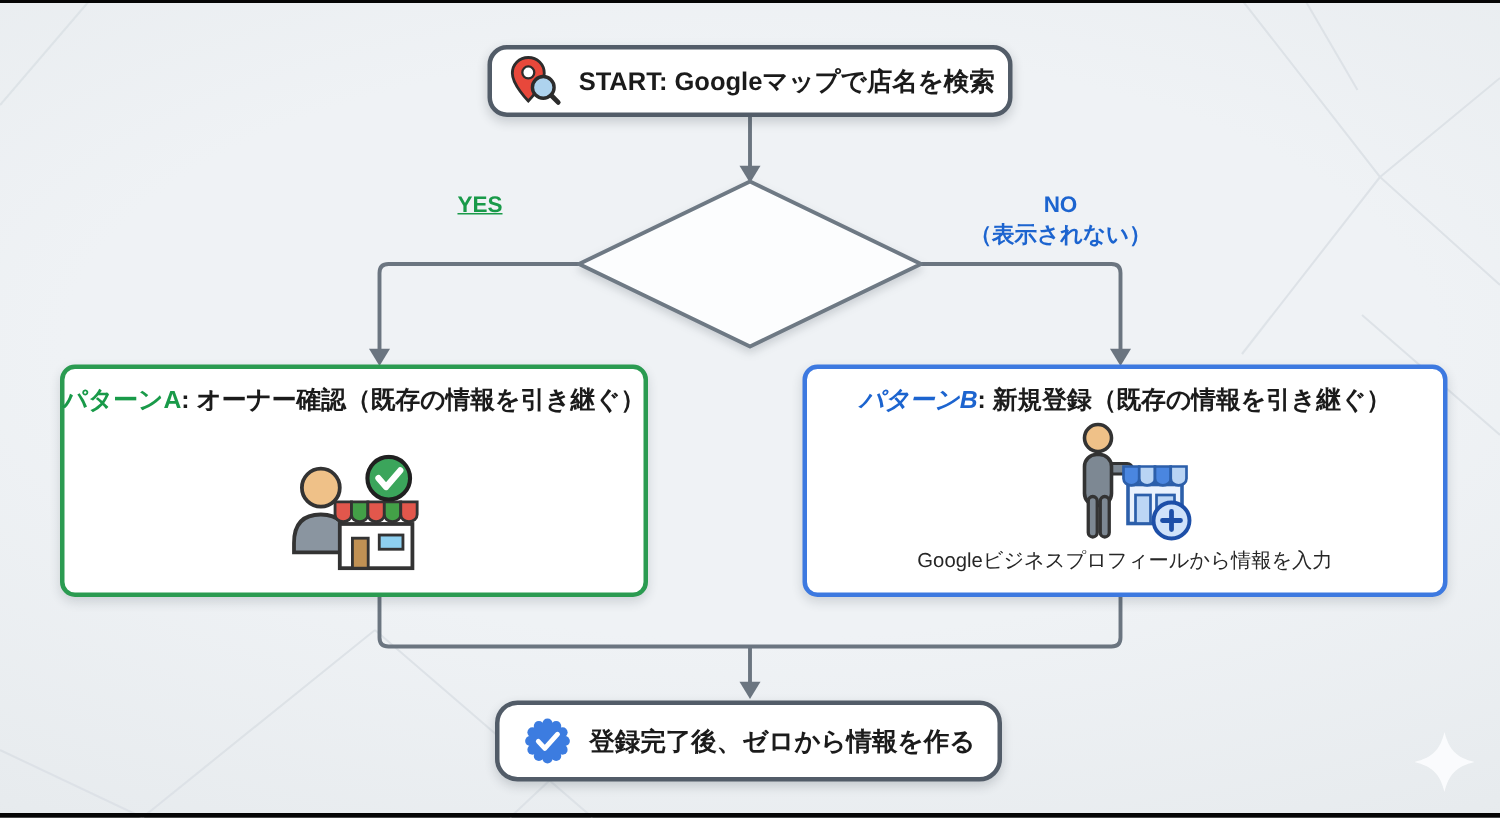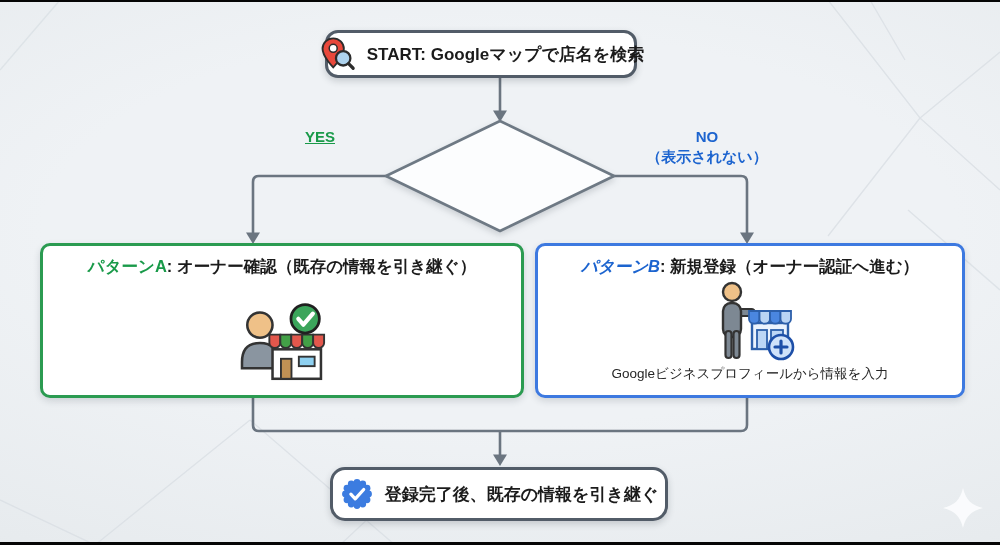--- a/index.html
+++ b/index.html
@@ -11,35 +11,35 @@
   .bar{position:absolute;left:0;width:1000px;background:#050505;z-index:9;}
   .bar.top{top:0;height:2px;}
   .bar.bottom{bottom:0;height:3px;}
   svg.layer{position:absolute;left:0;top:0;z-index:1;}
   #diamond-svg{position:absolute;left:375px;top:108px;z-index:2;filter:drop-shadow(0 3px 3px rgba(40,50,60,.18));}
   .node{
     position:absolute;background:#fff;border:3px solid #525c68;z-index:3;
     display:flex;align-items:center;justify-content:center;gap:11px;
     box-shadow:0 3px 7px rgba(40,50,60,.20);box-sizing:border-box;
   }
-  .node.start{left:325px;top:30px;width:312px;height:48px;border-radius:13px;}
+  .node.start{left:325px;top:30px;width:350px;height:48px;border-radius:13px;}
   .node.end{left:330px;top:467px;width:338px;height:54px;border-radius:15px;}
   .node .txt{font-weight:bold;font-size:17px;color:#1b1b1b;white-space:nowrap;}
   .branch-label{position:absolute;width:190px;text-align:center;font-weight:bold;font-size:15px;line-height:20px;z-index:3;white-space:nowrap;}
   .branch-label.yes{left:225px;top:127px;color:#199a49;text-decoration:underline;}
   .branch-label.no{left:612px;top:127px;color:#1c64cf;}
   .decision-text{position:absolute;left:400px;top:152px;width:200px;text-align:center;
     font-weight:bold;font-size:16px;line-height:24px;color:#141414;z-index:3;}
   .pattern{
     position:absolute;top:243px;height:155px;background:#fff;border-radius:10px;z-index:3;
     box-shadow:0 3px 7px rgba(40,50,60,.16);box-sizing:border-box;
     display:flex;flex-direction:column;align-items:center;justify-content:space-between;
     padding:10px 8px 12px;
   }
-  .pattern.a{left:40px;width:484px;border:3px solid #2b9b51;}
+  .pattern.a{left:40px;width:392px;border:3px solid #2b9b51;}
   .pattern.b{left:535px;width:430px;border:3px solid #3d79e0;}
   .pattern .title{font-size:16.5px;font-weight:bold;color:#1b1b1b;white-space:nowrap;}
   .title .hl-a{color:#199a49;}
   .title .hl-b{color:#1c64cf;font-style:italic;}
   .pattern .caption{font-size:13.5px;color:#262626;white-space:nowrap;}
   .icon-wrap{display:flex;align-items:center;justify-content:center;}
 </style>
 </head>
 <body>
 
@@ -120,21 +120,21 @@
         <rect x="44" y="53" width="10" height="19" fill="#c09154" stroke="#333333" stroke-width="1.8"></rect>
         <rect x="61" y="51" width="15" height="9" fill="#8ed0f0" stroke="#333333" stroke-width="1.8"></rect>
         <circle cx="67" cy="15" r="13.5" fill="#3ba55b" stroke="#202020" stroke-width="2.6"></circle>
         <path d="M60.5,15 l4.8,5.6 l9,-10.5" fill="none" stroke="#ffffff" stroke-width="4" stroke-linecap="round" stroke-linejoin="round"></path>
       </svg>
     </div>
   </div>
 
   <div class="pattern b">
     <div class="title">
-      <span class="hl-b">パターンB</span><span>: 新規登録（オーナー認証へ進む）</span>
+      <span class="hl-b">パターンB</span><span>: 新規登録（既存の情報を引き継ぐ）</span>
     </div>
     <div class="icon-wrap">
       <svg width="92" height="82" viewBox="0 0 92 82">
         <rect x="34" y="28" width="17" height="7" rx="3.5" fill="#7d8893" stroke="#333333" stroke-width="2"></rect>
         <circle cx="28" cy="11" r="9" fill="#efc188" stroke="#333333" stroke-width="2.4"></circle>
         <rect x="19" y="22" width="18" height="34" rx="8" fill="#7d8893" stroke="#333333" stroke-width="2.4"></rect>
         <rect x="21.5" y="50" width="6" height="27" rx="3" fill="#7d8893" stroke="#333333" stroke-width="2.2"></rect>
         <rect x="29.5" y="50" width="6" height="27" rx="3" fill="#7d8893" stroke="#333333" stroke-width="2.2"></rect>
         <rect x="48" y="42" width="36" height="26" fill="#eaf2fd" stroke="#2c5faa" stroke-width="2.4"></rect>
         <path d="M45,30 h10.5 v8 a5.25,4.6 0 0 1 -10.5,0 Z" fill="#4a86e0" stroke="#2c5faa" stroke-width="1.8"></path>
@@ -164,15 +164,15 @@
             <circle cx="7.4" cy="11.9" r="3.6"></circle>
           <circle cx="11.9" cy="7.4" r="3.6"></circle>
             <circle cx="18" cy="5.8" r="3.6"></circle>
           <circle cx="24.1" cy="7.4" r="3.6"></circle>
             <circle cx="28.6" cy="11.9" r="3.6"></circle>
         </g>
         <circle cx="18" cy="18" r="13" fill="#3c7ce0"></circle>
         <path d="M11.5,18.2 l4.6,5 l9,-10" fill="none" stroke="#ffffff" stroke-width="3.4" stroke-linecap="round" stroke-linejoin="round"></path>
       </svg>
     </span>
-    <span class="txt">登録完了後、既存の情報を引き継ぐ</span>
+    <span class="txt">登録完了後、ゼロから情報を作る</span>
   </div>
 </div>
 
 </body></html>

